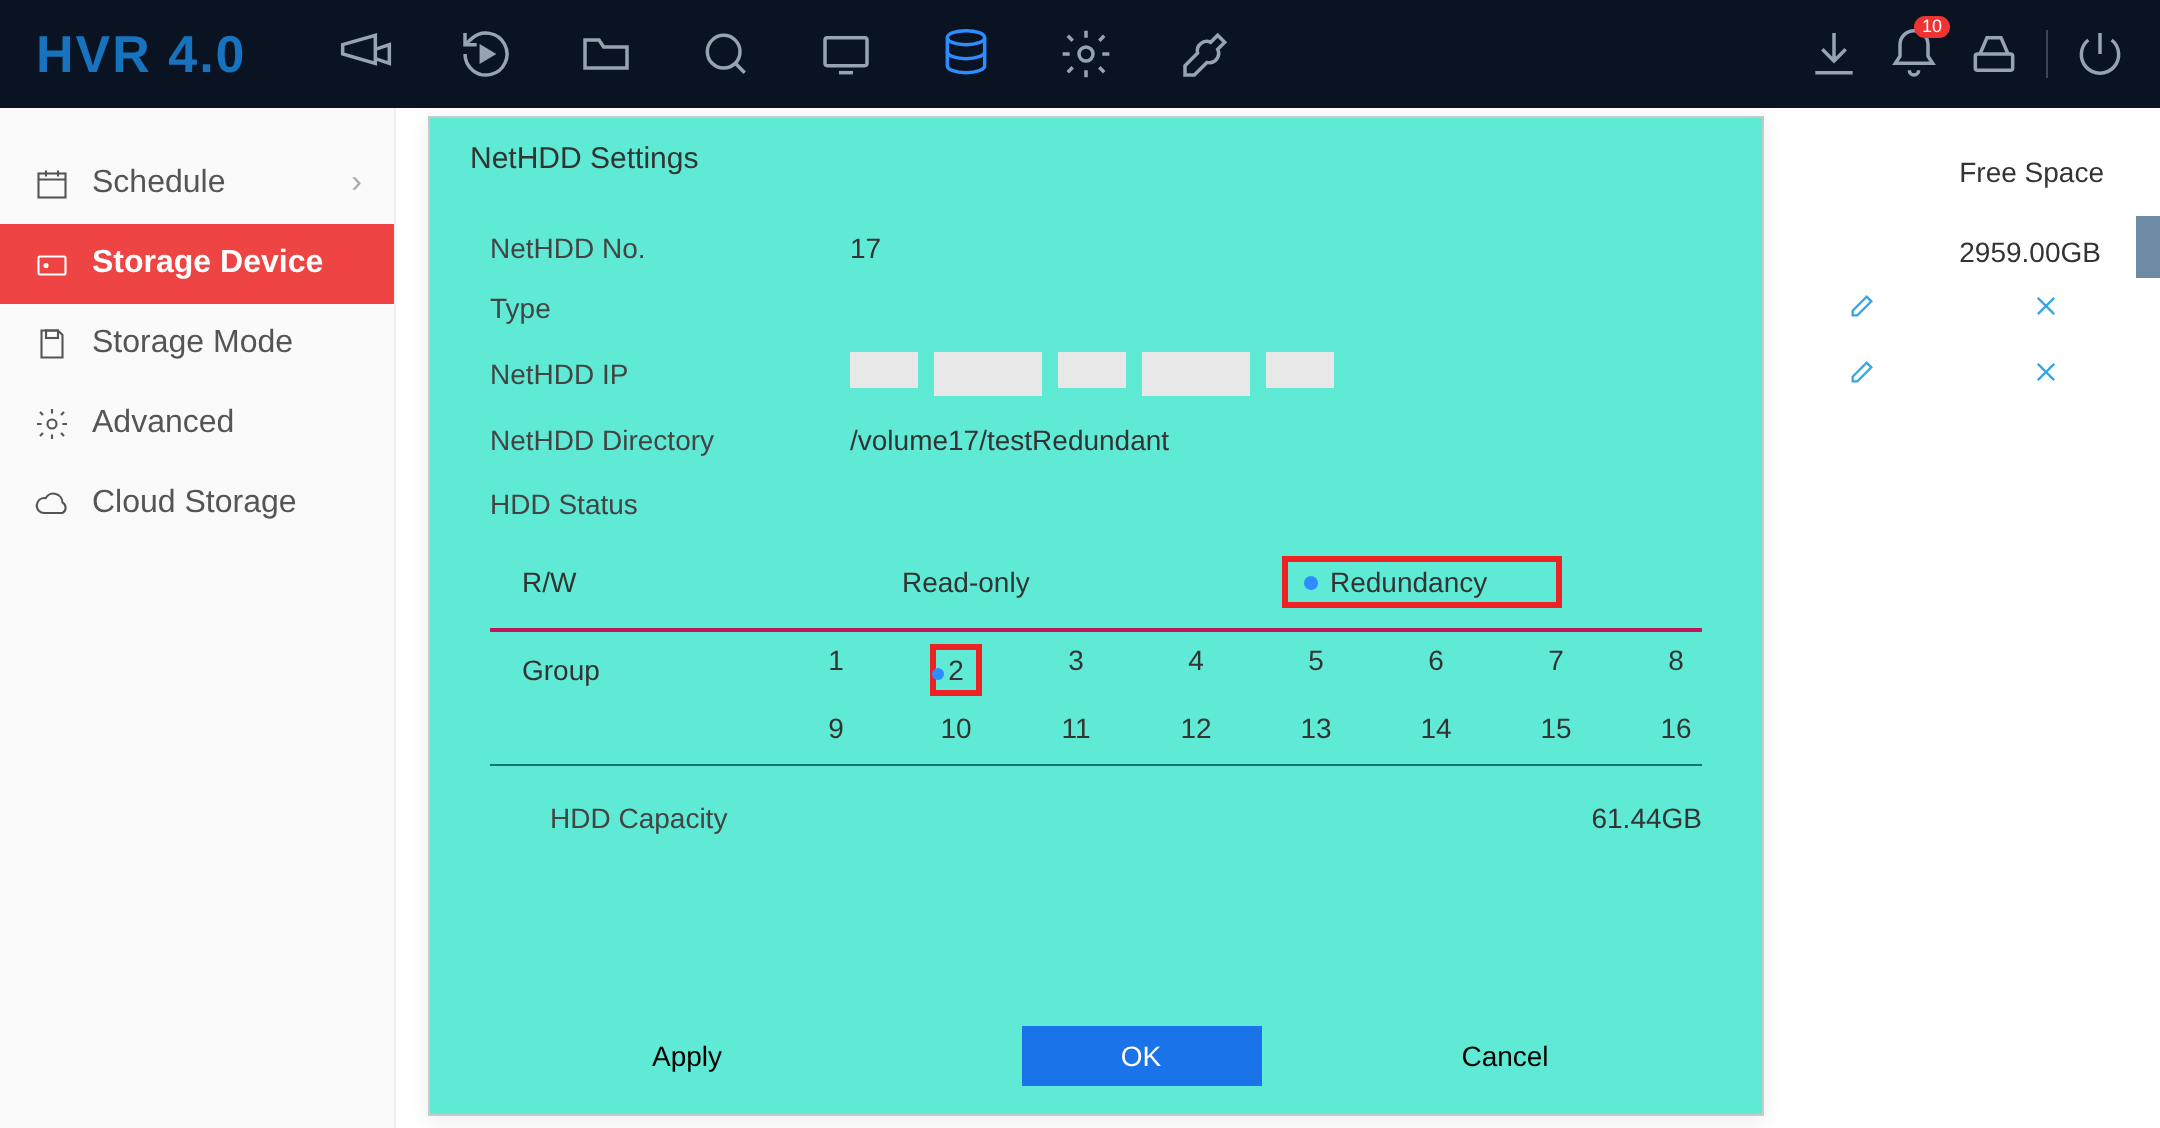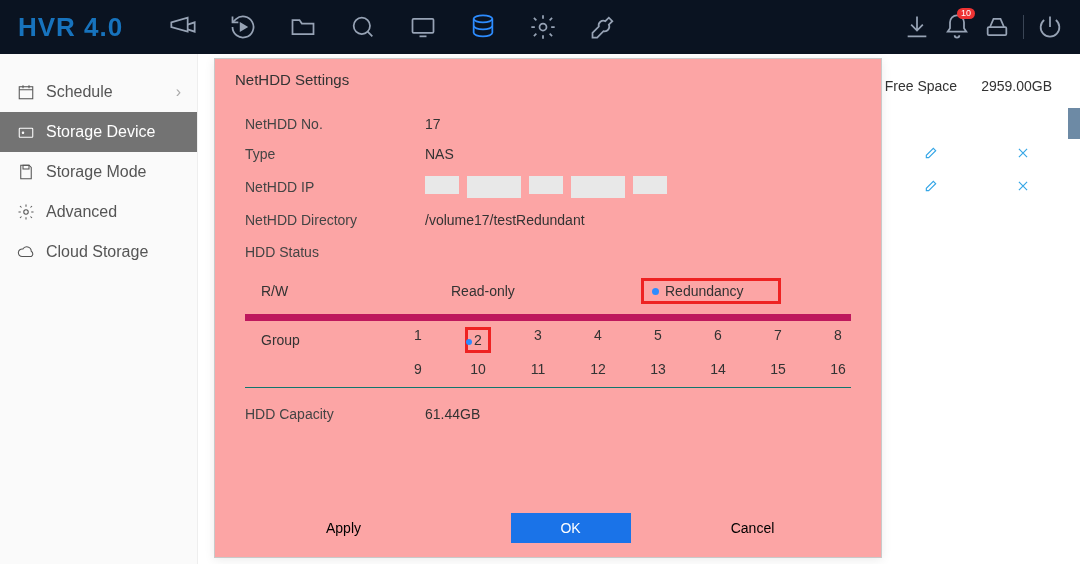--- a/index.html
+++ b/index.html
@@ -11,47 +11,47 @@
   .top-icon.active { color: #2d8cff; }
   .top-icon svg { width: 28px; height: 28px; stroke: currentColor; fill: none; stroke-width: 1.5; }
   .top-right { margin-left: auto; display: flex; align-items: center; }
   .top-right .top-icon { width: 40px; }
   .badge { position: relative; }
   .badge-num { position: absolute; top: 8px; right: 2px; background: #e33; color: #fff; font-size: 9px; border-radius: 7px; padding: 1px 4px; line-height: 1; }
   
   .main { display: flex; height: 510px; }
   .sidebar { width: 198px; background: #fafafa; border-right: 1px solid #eee; padding-top: 18px; }
   .side-item { display: flex; align-items: center; padding: 10px 16px; color: #555; cursor: pointer; font-size: 16px; }
-  .side-item.active { background: #737373; color: #fff; }
+  .side-item.active { background: #ef4444; color: #fff; font-weight: bold; }
   .side-item .ic { width: 20px; height: 20px; margin-right: 10px; display: inline-flex; align-items: center; justify-content: center; }
   .side-item .chev { margin-left: auto; color: #aaa; }
   .side-item svg { width: 18px; height: 18px; stroke: currentColor; fill: none; stroke-width: 1.4; }
 
   .content { flex: 1; position: relative; padding: 20px 28px; }
-  .free-space { position: absolute; top: 24px; right: 28px; font-size: 14px; color: #333; display: flex; gap: 24px; }
+  .free-space { position: absolute; top: 24px; right: 28px; font-size: 14px; color: #333; display: flex; gap: 24px; flex-direction: column; }
   .table-header { position: absolute; top: 54px; right: 0; left: 870px; display: flex; }
   .th-cell { background: #6d8aa5; color: #fff; padding: 8px 14px; font-size: 13px; }
   .th-edit { width: 100px; }
   .row-icons { position: absolute; right: 50px; top: 92px; display:flex; flex-direction:column; gap: 16px; }
   .row-line { display:flex; gap: 78px; }
   .row-icons svg { width:14px; height:14px; }
   
-  .modal { position: absolute; left: 214px; top: 58px; width: 668px; height: 500px; background: #fca5a5; border: 1px solid #c9c9c9; box-shadow: 0 2px 10px rgba(0,0,0,.08); }
+  .modal { position: absolute; left: 214px; top: 58px; width: 668px; height: 500px; background: #5eead4; border: 1px solid #c9c9c9; box-shadow: 0 2px 10px rgba(0,0,0,.08); }
   .modal-title { padding: 12px 20px 8px; font-size: 15px; color: #333; }
   .modal-body { padding: 6px 30px 0 30px; }
-  .form-row { display: flex; align-items: center; margin: 14px 0; }
+  .form-row { display: flex; align-items: center; margin: 14px 0; justify-content: space-between; }
   .form-label { width: 180px; color: #444; font-size: 14px; }
   .form-val { flex: 1; color: #333; font-size: 14px; }
   
   .maskblocks { display: flex; gap: 8px; }
   .maskblocks span { background: #e8e8e8; width: 34px; height: 18px; display:inline-block; }
   .maskblocks span.lg { width: 54px; height: 22px; }
   
   .section-label { margin: 16px 0 10px 0; color: #444; }
-  .status-row { display: flex; align-items: center; padding: 8px 0 10px 16px; border-bottom: 7px solid #be185d; }
+  .status-row { display: flex; align-items: center; padding: 8px 0 10px 16px; border-bottom: 2px solid #be185d; }
   .status-opt { width: 190px; display:flex; align-items:center; gap:6px;}
   .status-opt.last { width: 140px; border: 3px solid #e22; padding: 2px 8px; }
   .radio-dot { width: 7px; height: 7px; border-radius: 50%; background: #2d8cff; }
   .group-block { padding: 6px 0 10px 16px; border-bottom: 1px solid #0f766e;}
   .group-row { display:flex; align-items:center; }
   .group-label { width: 148px; }
   .group-nums { display:flex; gap: 34px; }
   .gnum { width: 26px; text-align:center; position:relative; }
   .gnum.sel { border: 3px solid #e22; padding: 2px 4px; }
   .gnum.sel::before { content:""; width:6px; height:6px; border-radius:50%; background:#2d8cff; position:absolute; left: -2px; top: 9px;}
@@ -222,21 +222,20 @@
 
 <div class="modal">
   <div class="modal-title">NetHDD Settings</div>
   <div class="modal-body">
     <div class="form-row">
       <div class="form-label">NetHDD No.</div>
       <div class="form-val">17</div>
     </div>
     <div class="form-row">
       <div class="form-label">Type</div>
-      <div class="form-val">NAS</div>
     </div>
     <div class="form-row">
       <div class="form-label">NetHDD IP</div>
       <div class="form-val">
         <div class="maskblocks">
             <span></span>
             <span class="lg"></span>
             <span></span>
             <span class="lg"></span>
             <span></span>
@@ -281,21 +280,21 @@
           <span class="gnum">10</span>
           <span class="gnum">11</span>
           <span class="gnum">12</span>
           <span class="gnum">13</span>
           <span class="gnum">14</span>
           <span class="gnum">15</span>
           <span class="gnum">16</span>
         </div>
       </div>
     </div>
-    <div class="form-row" style="margin-top:18px;">
+    <div class="form-row" style="margin-top:18px;margin-left:30px;">
       <div class="form-label">HDD Capacity</div>
       <div class="form-val" style="flex:0">61.44GB</div>
     </div>
   </div>
   <div class="modal-footer">
     <button class="btn">Apply</button>
     <button class="btn primary">OK</button>
     <button class="btn">Cancel</button>
   </div>
 </div>

